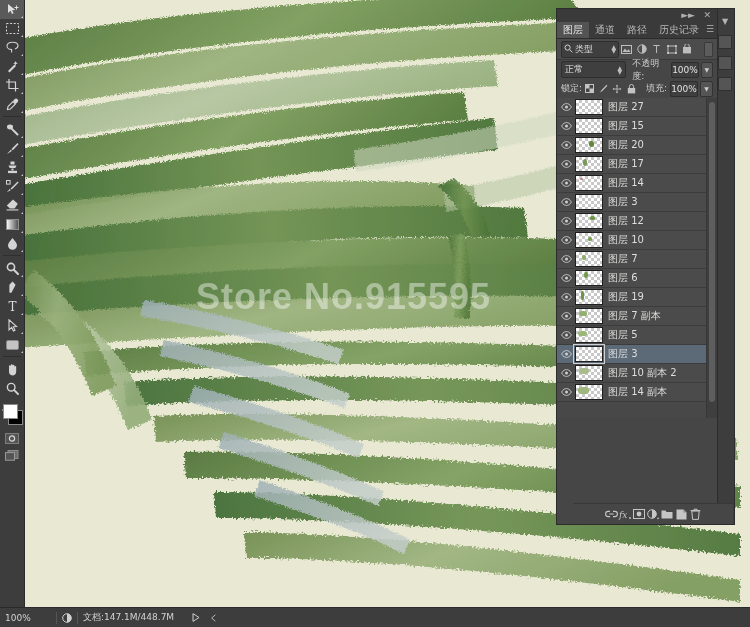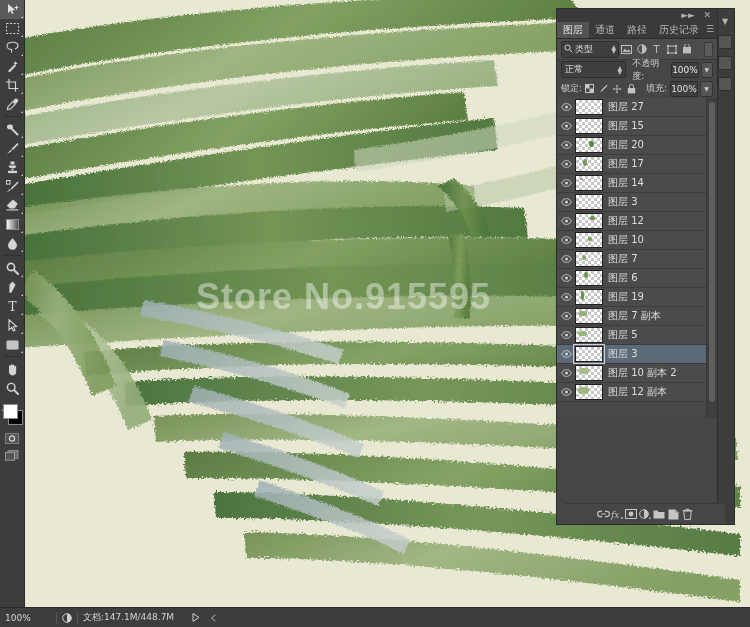--- a/index.html
+++ b/index.html
@@ -101,21 +101,21 @@
       overflow:hidden;}
   .lrow.sel .thumb{outline:1px solid #cfcfcf;outline-offset:1px;}
   .thumb .spot{position:absolute;border-radius:40%;}
   .lname{font-size:10px;color:#dededd;white-space:nowrap;}
 
   #panel-scroll{position:absolute;right:0;top:89px;width:10px;height:320px;
       background:#3f3f3f;border-left:1px solid #373737;}
   #panel-scroll .thumbbar{position:absolute;left:2px;top:4px;width:6px;height:300px;
       background:#5e5e5e;border-radius:3px;}
 
-  #panel-bottom{position:absolute;left:8px;bottom:0;width:160px;height:20px;
+  #panel-bottom{position:absolute;left:16px;bottom:0;width:160px;height:20px;
       background:#464646;border-top:1px solid #383838;display:flex;align-items:center;
       justify-content:center;}
   .bic{width:14px;height:14px;display:flex;align-items:center;justify-content:center;
       color:#c6c6c6;font-size:10px;}
 
   
   #panel-rail{position:absolute;left:716px;top:8px;width:18px;height:515px;
       background:#3d3d3d;border:1px solid #2c2c2c;border-left:none;z-index:29;}
   .railic{width:18px;height:18px;margin:3px 0 0 0;display:flex;align-items:center;
       justify-content:center;}
@@ -671,21 +671,21 @@
         <div class="lrow">
           <div class="eye">
             <svg width="11" height="8" viewBox="0 0 11 8">
               <path d="M0.6 4 C2.2 1.2 4 0.6 5.5 0.6 C7 0.6 8.8 1.2 10.4 4 C8.8 6.8 7 7.4 5.5 7.4 C4 7.4 2.2 6.8 0.6 4 Z" fill="none" stroke="#cfcfcf" stroke-width="0.9"></path>
               <circle cx="5.5" cy="4" r="1.5" fill="#cfcfcf"></circle>
             </svg>
           </div>
           <div class="thumb">
             <i class="spot" style="left:2px;top:2px;width:11px;height:7px;background:#9fb680;"></i>
           </div>
-          <span class="lname">图层 12 副本</span>
+          <span class="lname">图层 14 副本</span>
         </div>
       </div>
     <div id="panel-scroll">
         <div class="thumbbar"></div>
       </div>
 
     <div id="panel-bottom">
       <span class="bic">
         <svg width="13" height="9" viewBox="0 0 13 9">
             <path d="M5 1.4 H3.2 a2.6 2.6 0 0 0 0 5.2 H5 M8 1.4 H9.8 a2.6 2.6 0 0 1 0 5.2 H8 M4.2 4 H8.8" fill="none" stroke="#c6c6c6" stroke-width="1.1"></path>

